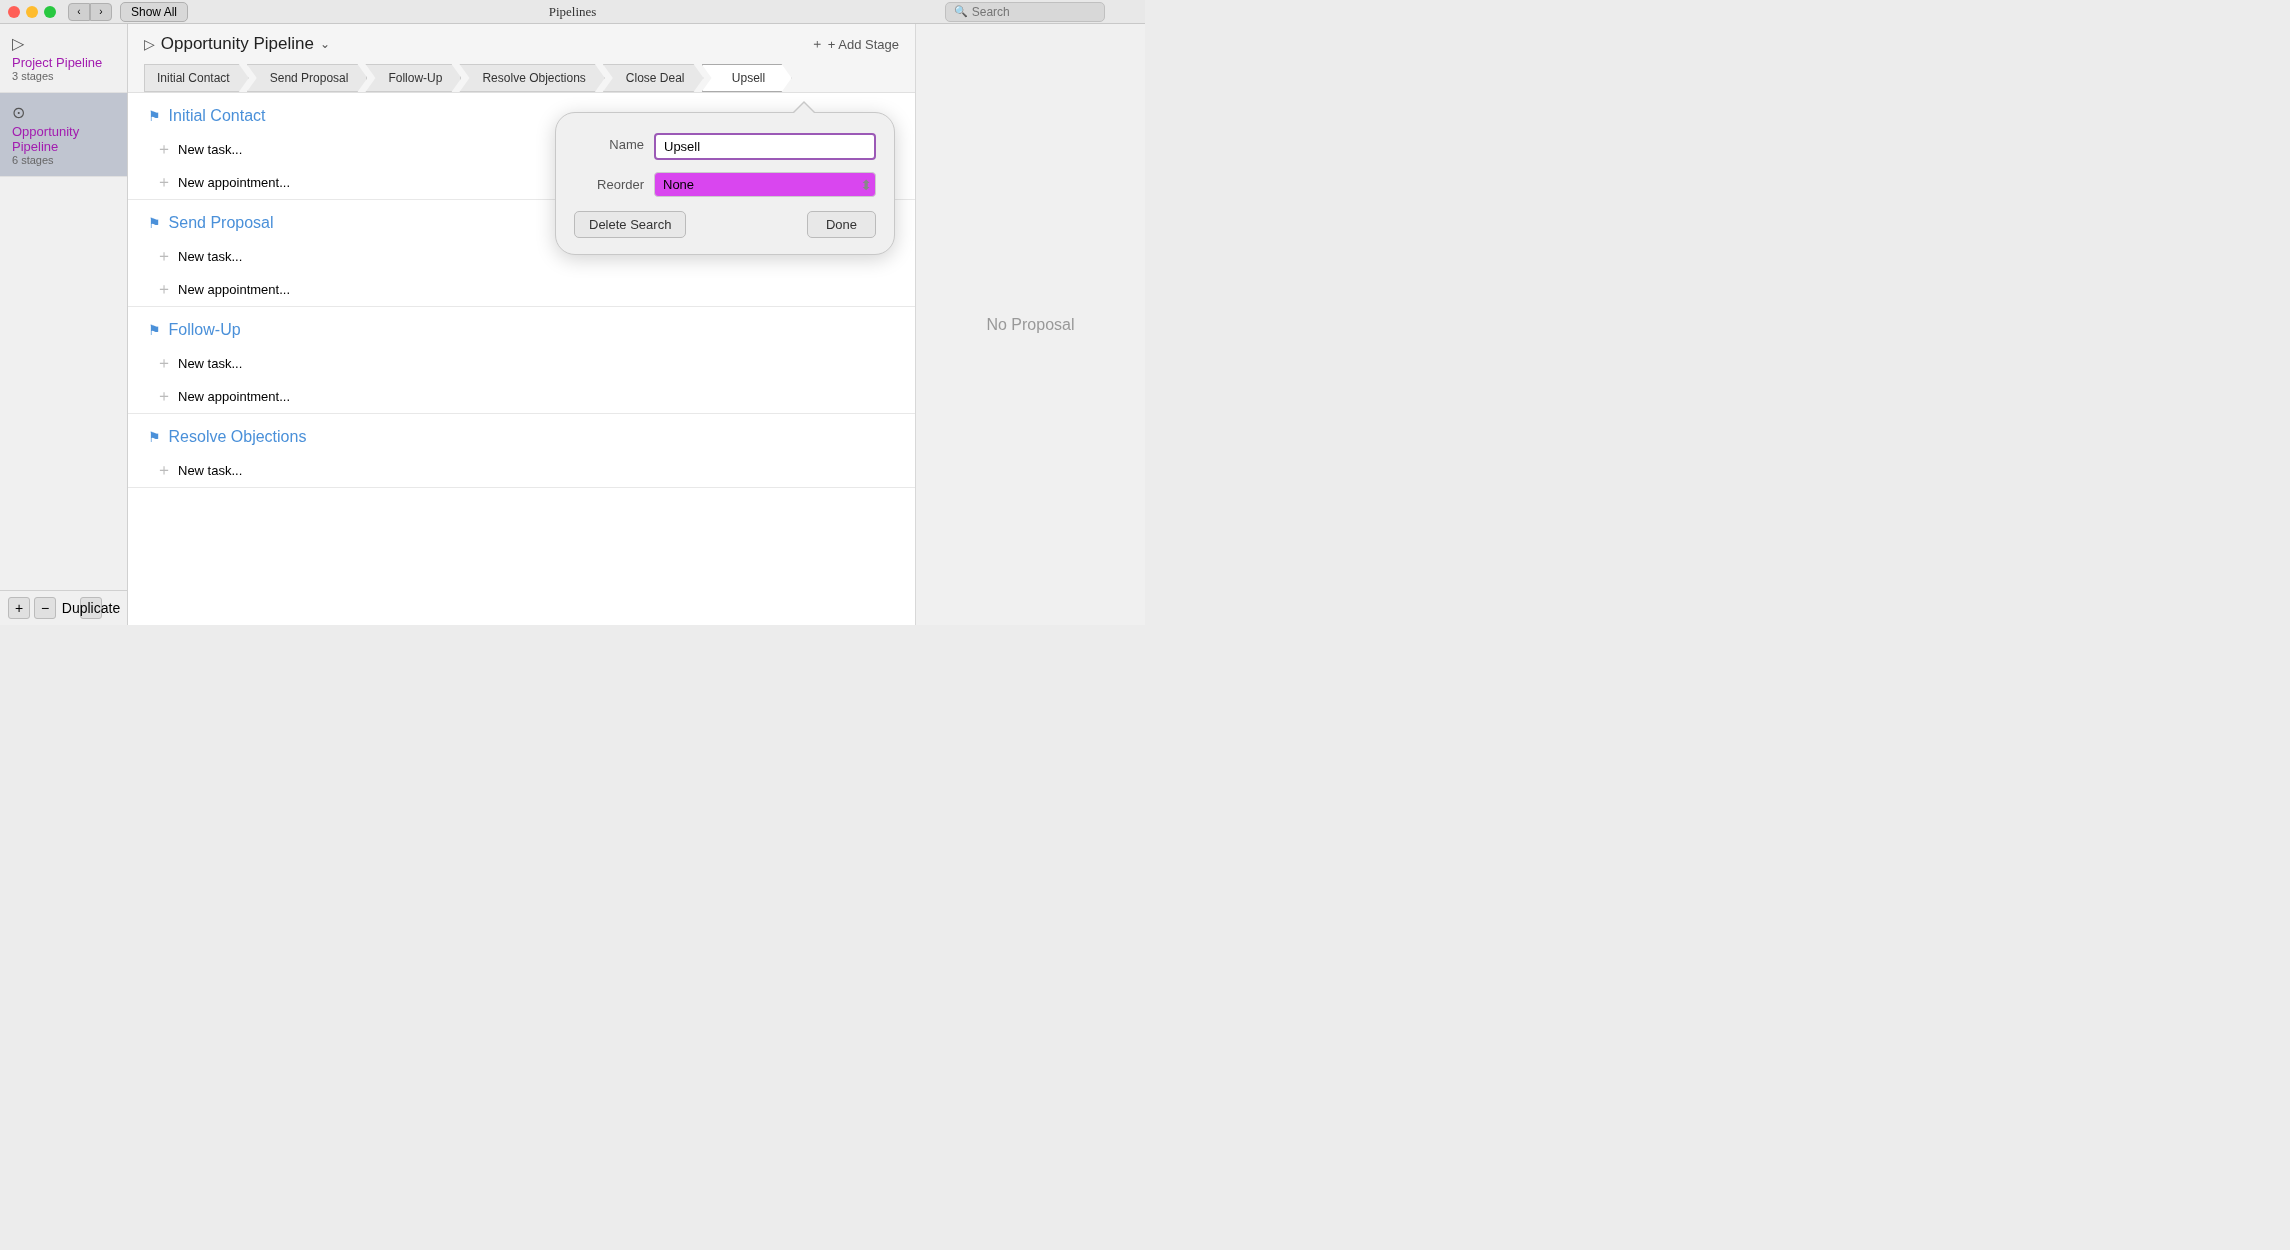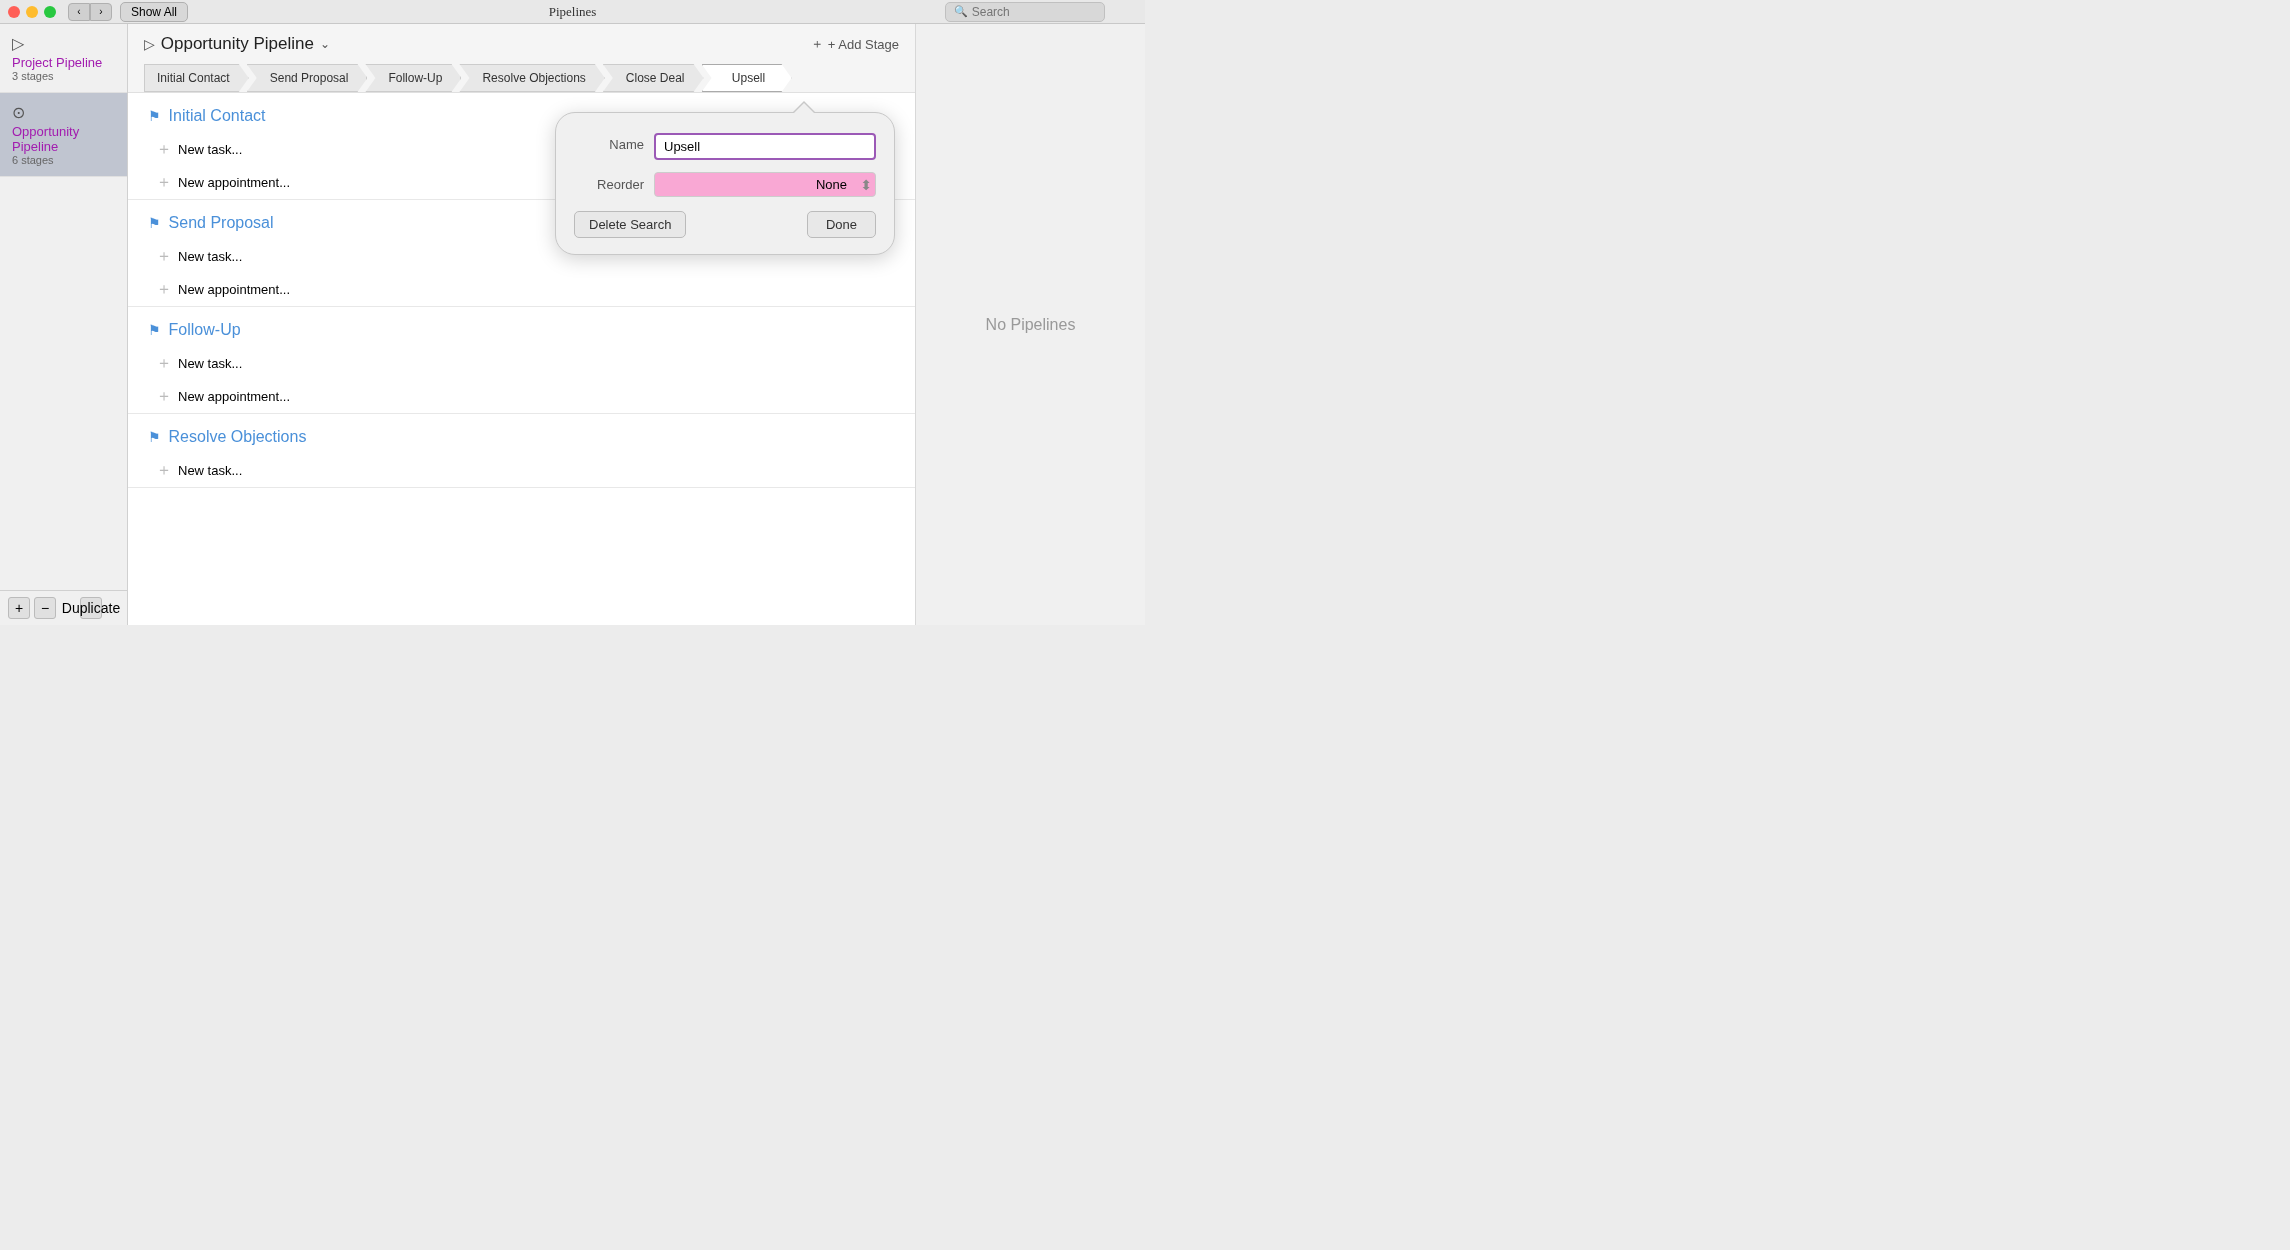--- a/index.html
+++ b/index.html
@@ -381,26 +381,25 @@
     .popup-reorder-wrapper {
       flex: 1;
       position: relative;
     }
     .popup-reorder-wrapper select {
       width: 100%;
       border: 1px solid #ccc;
       border-radius: 4px;
       padding: 4px 28px 4px 8px;
       font-size: 13px;
-      background: #f9a8d4;
+      background: #d946ef;
       appearance: none;
       -webkit-appearance: none;
       outline: none;
       cursor: pointer;
-      text-align: right;
     }
     .popup-reorder-arrow {
       position: absolute;
       right: 4px;
       top: 50%;
       transform: translateY(-50%);
       pointer-events: none;
       color: #888;
       font-size: 14px;
     }
@@ -592,15 +591,15 @@
       </div>
 
       <div class="popup-footer">
         <button class="popup-delete-btn">Delete Search</button>
         <button class="popup-done-btn">Done</button>
       </div>
     </div>
   </div>
 
   <div class="detail-panel">
-    <span>No Pipelines</span>
+    <span>No Proposal</span>
   </div>
 </div>
 
 </body></html>

